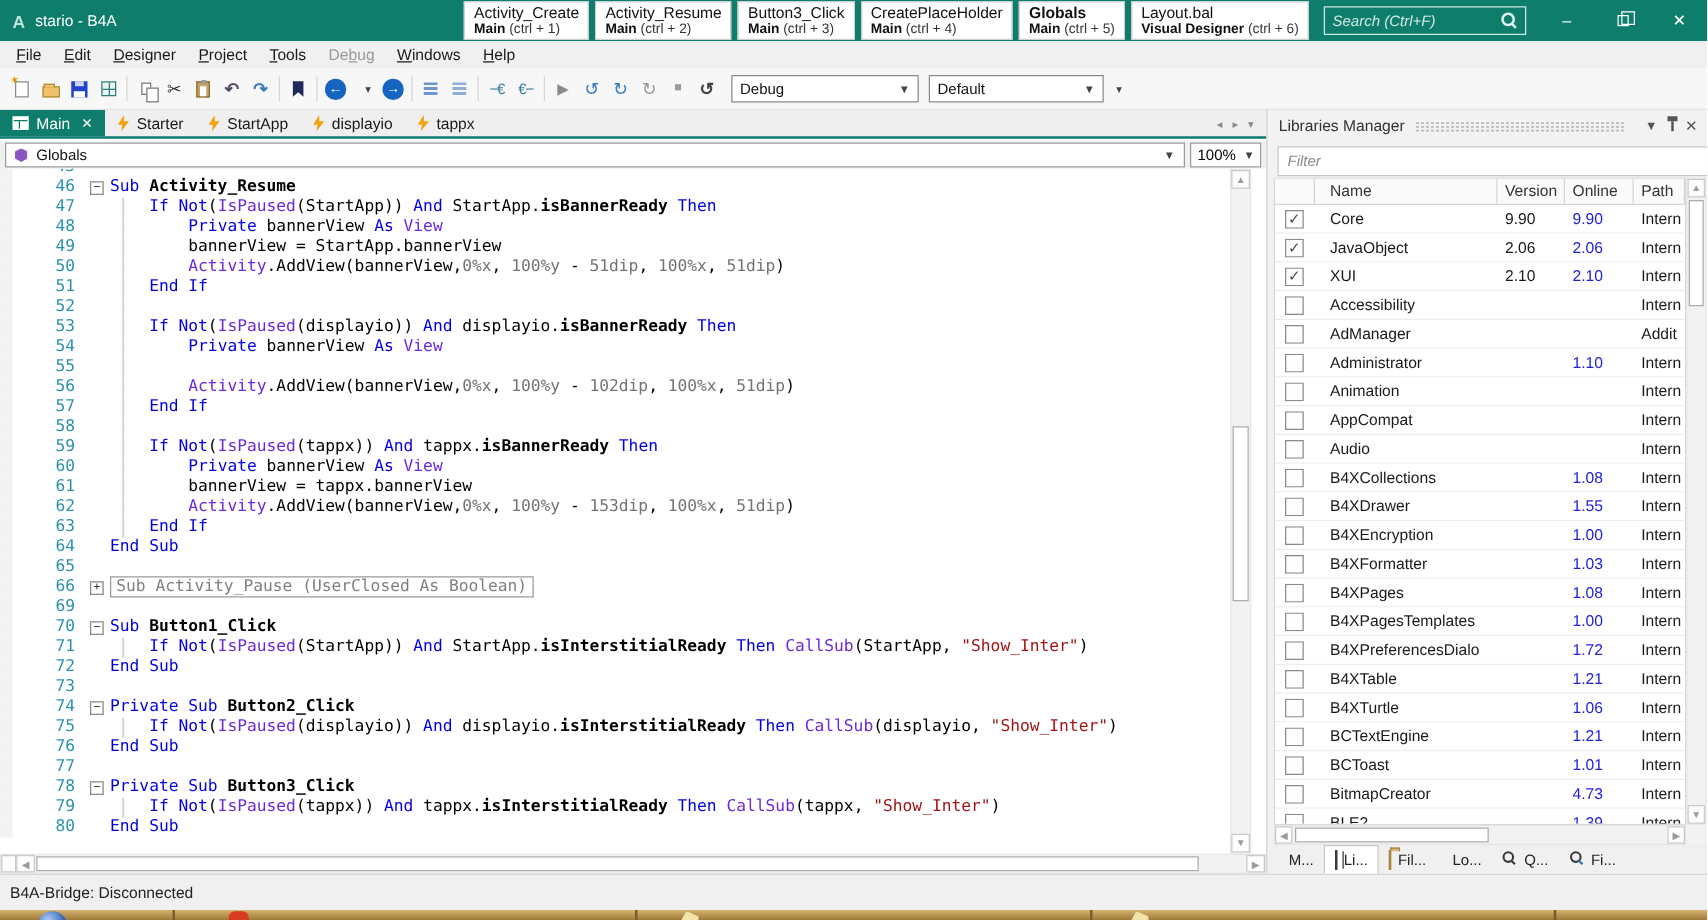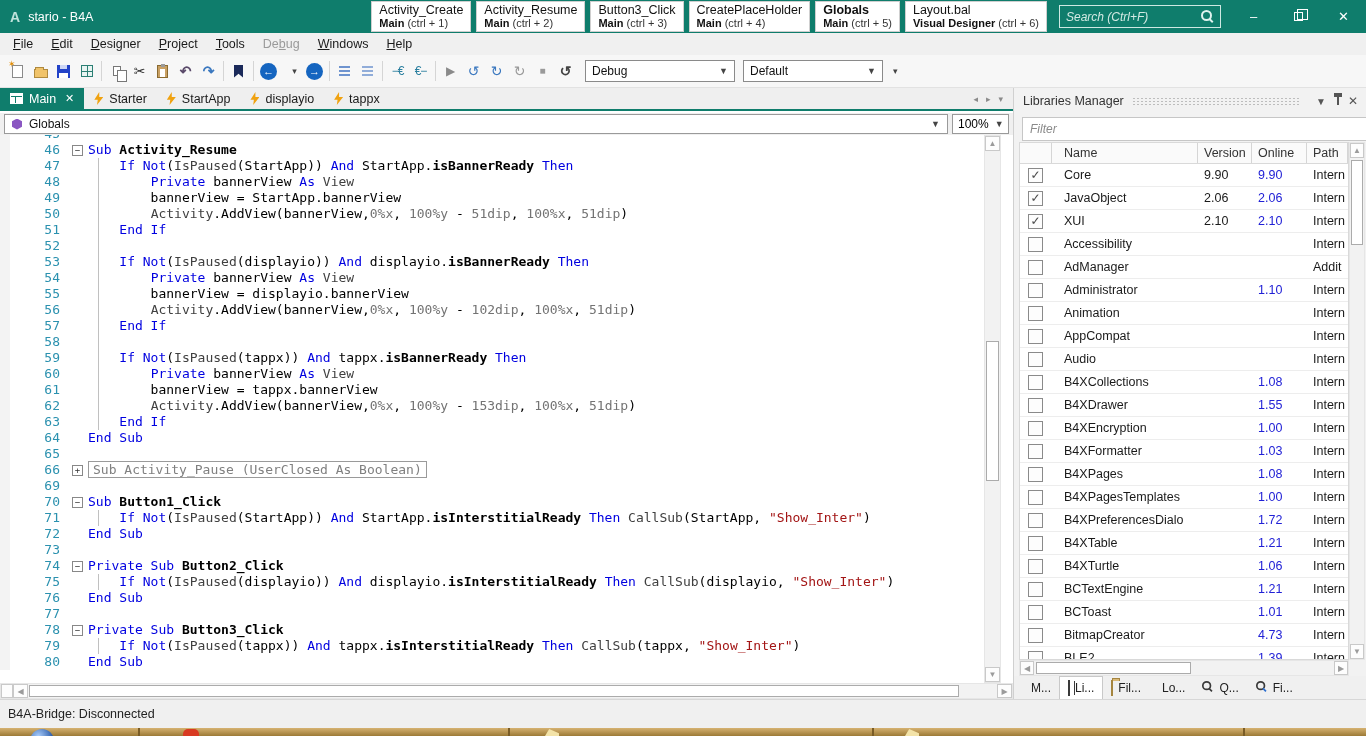--- a/index.html
+++ b/index.html
@@ -115,21 +115,21 @@
   .lines { position:absolute; left:0; top:-9px; width:984px; }
   .code-line { display:flex; height:16px; font:13px/16px "DejaVu Sans Mono", monospace; white-space:pre; }
   .lmargin { width:10px; background:#f3f3f3; flex:none; }
   .ln { width:58px; flex:none; text-align:right; padding-right:8px; color:#2B91AF; }
   .fold-col { width:20px; flex:none; position:relative; }
   .fold-box { position:absolute; left:4px; top:3px; width:11px; height:11px; border:1px solid #888;
     background:#fff; font:9px/9px "DejaVu Sans Mono",monospace; color:#333; text-align:center; }
   .code { position:relative; flex:1; color:#000; }
   .guide { position:absolute; left:10px; top:0; bottom:0; width:1px; background:#c0c0c0; }
   .collapsed-box { border:1px solid #9a9a9a; padding:0 4px; color:#808080; }
-  .tok-k { color:#0000E0; } .tok-t { color:#404040; } .tok-p { color:#000; }
+  .tok-k { color:#0000E0; } .tok-t { color:#6d28d9; } .tok-p { color:#000; }
   .tok-b { color:#000; font-weight:bold; } .tok-m { color:#000; font-weight:bold; }
   .tok-n { color:#737373; } .tok-s { color:#A31515; } .tok-g { color:#808080; }
 
   
   .sb-track { background:#f2f2f2; border:1px solid #e6e6e6; position:absolute; }
   .sb-btn { position:absolute; background:#fdfdfd; border:1px solid #c9c9c9; color:#9b9b9b;
     display:flex; align-items:center; justify-content:center; font-size:8px; cursor:pointer; }
   .sb-thumb { position:absolute; background:#fff; border:1px solid #ababab; cursor:pointer; }
   .ed-vscroll { left:984px; top:135px; width:17px; height:548px; }
   .ed-hscroll { left:0; top:683px; width:1013px; height:16px; }
@@ -403,21 +403,21 @@
         <div class="code-line"><span class="lmargin"></span><span class="ln">45</span><span class="fold-col"></span><span class="code"></span></div>
         <div class="code-line"><span class="lmargin"></span><span class="ln">46</span><span class="fold-col"><span class="fold-box">−</span></span><span class="code"><span class="tok-k">Sub </span><span class="tok-b">Activity_Resume</span></span></div>
         <div class="code-line"><span class="lmargin"></span><span class="ln">47</span><span class="fold-col"></span><span class="code"><span class="guide"></span><span class="tok-p">    </span><span class="tok-k">If </span><span class="tok-k">Not</span><span class="tok-p">(</span><span class="tok-t">IsPaused</span><span class="tok-p">(StartApp)) </span><span class="tok-k">And </span><span class="tok-p">StartApp.</span><span class="tok-m">isBannerReady</span><span class="tok-p"> </span><span class="tok-k">Then</span></span></div>
         <div class="code-line"><span class="lmargin"></span><span class="ln">48</span><span class="fold-col"></span><span class="code"><span class="guide"></span><span class="tok-p">        </span><span class="tok-k">Private </span><span class="tok-p">bannerView </span><span class="tok-k">As </span><span class="tok-t">View</span></span></div>
         <div class="code-line"><span class="lmargin"></span><span class="ln">49</span><span class="fold-col"></span><span class="code"><span class="guide"></span><span class="tok-p">        bannerView = StartApp.bannerView</span></span></div>
         <div class="code-line"><span class="lmargin"></span><span class="ln">50</span><span class="fold-col"></span><span class="code"><span class="guide"></span><span class="tok-p">        </span><span class="tok-t">Activity</span><span class="tok-p">.AddView(bannerView,</span><span class="tok-n">0%x</span><span class="tok-p">, </span><span class="tok-n">100%y</span><span class="tok-p"> - </span><span class="tok-n">51dip</span><span class="tok-p">, </span><span class="tok-n">100%x</span><span class="tok-p">, </span><span class="tok-n">51dip</span><span class="tok-p">)</span></span></div>
         <div class="code-line"><span class="lmargin"></span><span class="ln">51</span><span class="fold-col"></span><span class="code"><span class="guide"></span><span class="tok-p">    </span><span class="tok-k">End If</span></span></div>
         <div class="code-line"><span class="lmargin"></span><span class="ln">52</span><span class="fold-col"></span><span class="code"><span class="guide"></span></span></div>
         <div class="code-line"><span class="lmargin"></span><span class="ln">53</span><span class="fold-col"></span><span class="code"><span class="guide"></span><span class="tok-p">    </span><span class="tok-k">If </span><span class="tok-k">Not</span><span class="tok-p">(</span><span class="tok-t">IsPaused</span><span class="tok-p">(displayio)) </span><span class="tok-k">And </span><span class="tok-p">displayio.</span><span class="tok-m">isBannerReady</span><span class="tok-p"> </span><span class="tok-k">Then</span></span></div>
         <div class="code-line"><span class="lmargin"></span><span class="ln">54</span><span class="fold-col"></span><span class="code"><span class="guide"></span><span class="tok-p">        </span><span class="tok-k">Private </span><span class="tok-p">bannerView </span><span class="tok-k">As </span><span class="tok-t">View</span></span></div>
-        <div class="code-line"><span class="lmargin"></span><span class="ln">55</span><span class="fold-col"></span><span class="code"><span class="guide"></span><span class="tok-p">        bannerView = displayio.bannerView</span></span></div>
+        <div class="code-line"><span class="lmargin"></span><span class="ln">55</span><span class="fold-col"></span><span class="code"><span class="guide"></span></span></div>
         <div class="code-line"><span class="lmargin"></span><span class="ln">56</span><span class="fold-col"></span><span class="code"><span class="guide"></span><span class="tok-p">        </span><span class="tok-t">Activity</span><span class="tok-p">.AddView(bannerView,</span><span class="tok-n">0%x</span><span class="tok-p">, </span><span class="tok-n">100%y</span><span class="tok-p"> - </span><span class="tok-n">102dip</span><span class="tok-p">, </span><span class="tok-n">100%x</span><span class="tok-p">, </span><span class="tok-n">51dip</span><span class="tok-p">)</span></span></div>
         <div class="code-line"><span class="lmargin"></span><span class="ln">57</span><span class="fold-col"></span><span class="code"><span class="guide"></span><span class="tok-p">    </span><span class="tok-k">End If</span></span></div>
         <div class="code-line"><span class="lmargin"></span><span class="ln">58</span><span class="fold-col"></span><span class="code"><span class="guide"></span></span></div>
         <div class="code-line"><span class="lmargin"></span><span class="ln">59</span><span class="fold-col"></span><span class="code"><span class="guide"></span><span class="tok-p">    </span><span class="tok-k">If </span><span class="tok-k">Not</span><span class="tok-p">(</span><span class="tok-t">IsPaused</span><span class="tok-p">(tappx)) </span><span class="tok-k">And </span><span class="tok-p">tappx.</span><span class="tok-m">isBannerReady</span><span class="tok-p"> </span><span class="tok-k">Then</span></span></div>
         <div class="code-line"><span class="lmargin"></span><span class="ln">60</span><span class="fold-col"></span><span class="code"><span class="guide"></span><span class="tok-p">        </span><span class="tok-k">Private </span><span class="tok-p">bannerView </span><span class="tok-k">As </span><span class="tok-t">View</span></span></div>
         <div class="code-line"><span class="lmargin"></span><span class="ln">61</span><span class="fold-col"></span><span class="code"><span class="guide"></span><span class="tok-p">        bannerView = tappx.bannerView</span></span></div>
         <div class="code-line"><span class="lmargin"></span><span class="ln">62</span><span class="fold-col"></span><span class="code"><span class="guide"></span><span class="tok-p">        </span><span class="tok-t">Activity</span><span class="tok-p">.AddView(bannerView,</span><span class="tok-n">0%x</span><span class="tok-p">, </span><span class="tok-n">100%y</span><span class="tok-p"> - </span><span class="tok-n">153dip</span><span class="tok-p">, </span><span class="tok-n">100%x</span><span class="tok-p">, </span><span class="tok-n">51dip</span><span class="tok-p">)</span></span></div>
         <div class="code-line"><span class="lmargin"></span><span class="ln">63</span><span class="fold-col"></span><span class="code"><span class="guide"></span><span class="tok-p">    </span><span class="tok-k">End If</span></span></div>
         <div class="code-line"><span class="lmargin"></span><span class="ln">64</span><span class="fold-col"></span><span class="code"><span class="tok-k">End Sub</span></span></div>
         <div class="code-line"><span class="lmargin"></span><span class="ln">65</span><span class="fold-col"></span><span class="code"></span></div>

